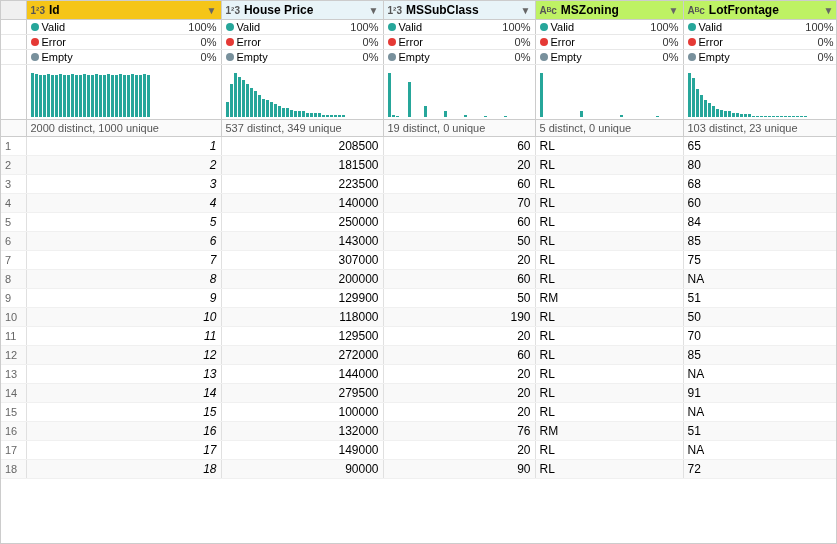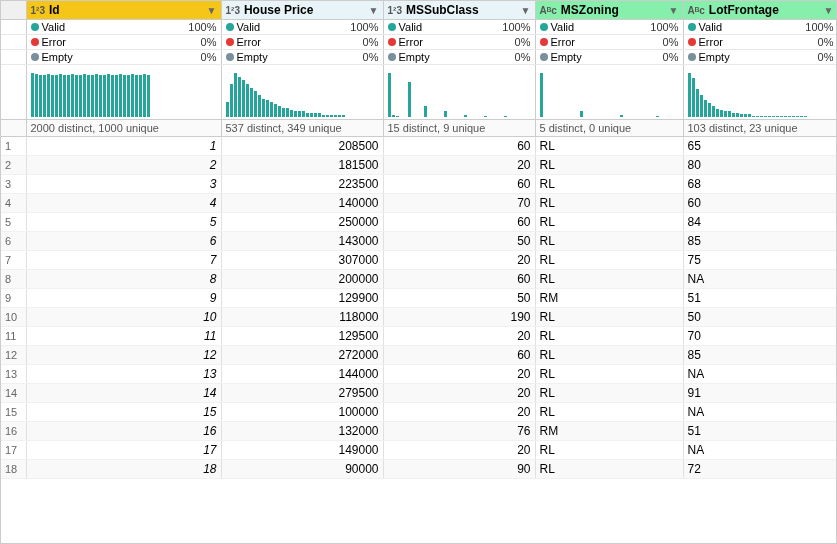--- a/index.html
+++ b/index.html
@@ -15,21 +15,21 @@
       border-right: 1px solid #ccc;
       border-bottom: 1px solid #ccc;
       padding: 2px 4px;
       font-weight: bold;
       vertical-align: middle;
       white-space: nowrap;
       overflow: hidden;
     }
     .col-header.id-col { background: #f5c518; width: 195px; }
     .col-header.num { background: #e8f4f8; }
-    .col-header.str { background: #86efac; }
+    .col-header.str { background: #bef264; }
 
     .header-inner { display: flex; align-items: center; }
     .header-type { font-size: 10px; color: #555; margin-right: 4px; }
     .header-title { font-weight: bold; font-size: 12px; flex: 1; }
     .header-dropdown { font-size: 10px; color: #666; cursor: pointer; }
 
     
     .stats-row td {
       border-right: 1px solid #ccc;
       border-bottom: 1px solid #e8e8e8;
@@ -417,21 +417,21 @@
               <div class="bar" style="height:1px;width:3px;"></div>
               <div class="bar" style="height:1px;width:3px;"></div>
               <div class="bar" style="height:1px;width:3px;"></div>
             </div>
           </td>
         </tr>
         <tr class="distinct-row">
           <td class="row-num-col"></td>
           <td>2000 distinct, 1000 unique</td>
           <td>537 distinct, 349 unique</td>
-          <td>15 distinct, 9 unique</td>
+          <td>19 distinct, 0 unique</td>
           <td>5 distinct, 0 unique</td>
           <td>103 distinct, 23 unique</td>
         </tr>
         <tr class="data-row">
           <td class="row-num row-num-col">1</td>
           <td class="val-id">1</td>
           <td class="val-num">208500</td>
           <td class="val-num">60</td>
           <td class="val-str">RL</td>
           <td class="val-str">65</td>

